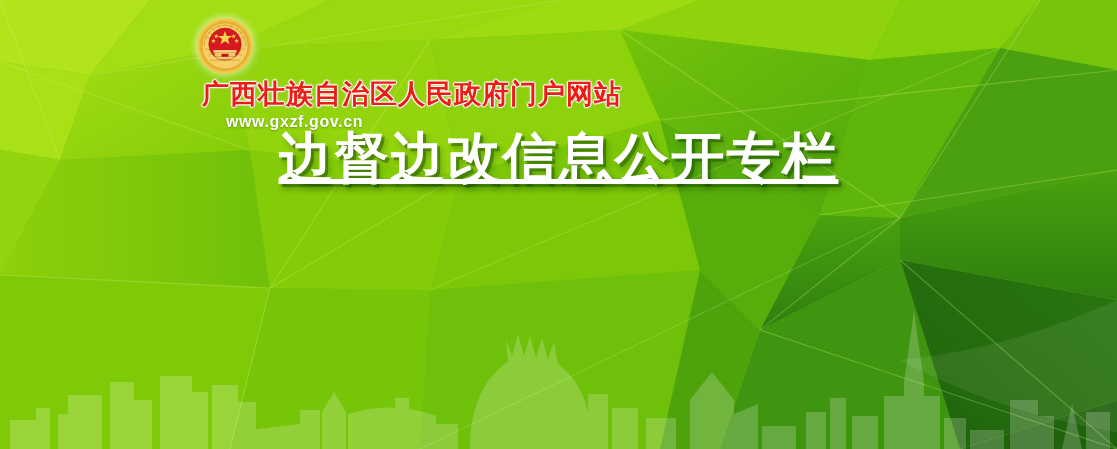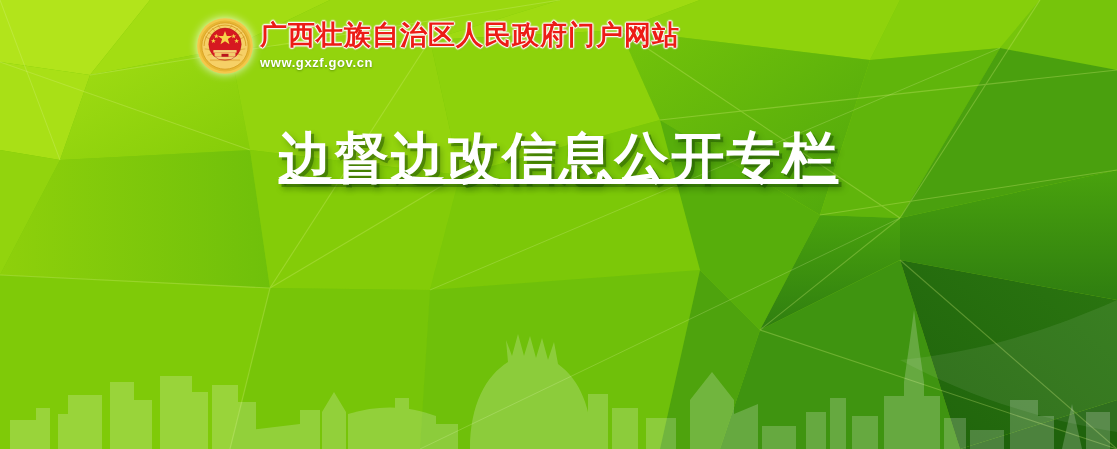--- a/index.html
+++ b/index.html
@@ -24,20 +24,21 @@
     display: block;
   }
   
   #logo-block {
     position: absolute;
     left: 196px;
     top: 16px;
     display: flex;
     align-items: flex-start;
     z-index: 5;
+    flex-direction: column;
   }
   #emblem {
     width: 58px;
     height: 58px;
     flex: 0 0 58px;
     margin-top: 1px;
     filter: drop-shadow(0 0 5px rgba(255,255,255,0.85));
   }
   #logo-text {
     margin-left: 6px;
@@ -51,27 +52,28 @@
     letter-spacing: 1px;
     white-space: nowrap;
     text-shadow:
       0 0 2px #fff, 0 0 2px #fff, 0 0 3px #fff,
       1px 0 1px #fff, -1px 0 1px #fff,
       0 1px 1px #fff, 0 -1px 1px #fff,
       1px 1px 2px rgba(120,60,0,0.35);
   }
   #site-url {
     margin-top: 5px;
-    font-size: 13px;
+    font-size: 16px;
     line-height: 15px;
     font-weight: bold;
     color: #ffffff;
     letter-spacing: 0.6px;
     white-space: nowrap;
     text-shadow: 0 1px 2px rgba(40,80,0,0.45);
+    margin-left: 24px;
   }
   
   #headline-block {
     position: absolute;
     left: 0;
     top: 118px;
     width: 1117px;
     text-align: center;
     z-index: 6;
     pointer-events: none;

